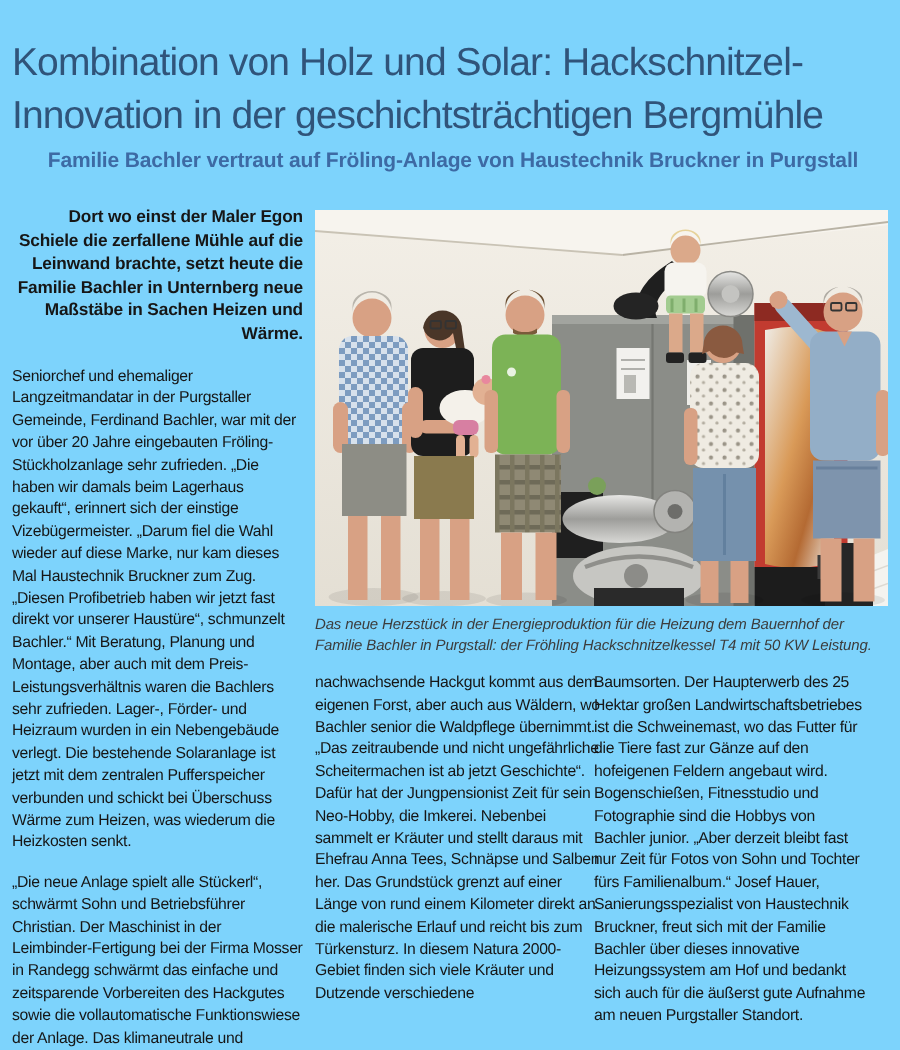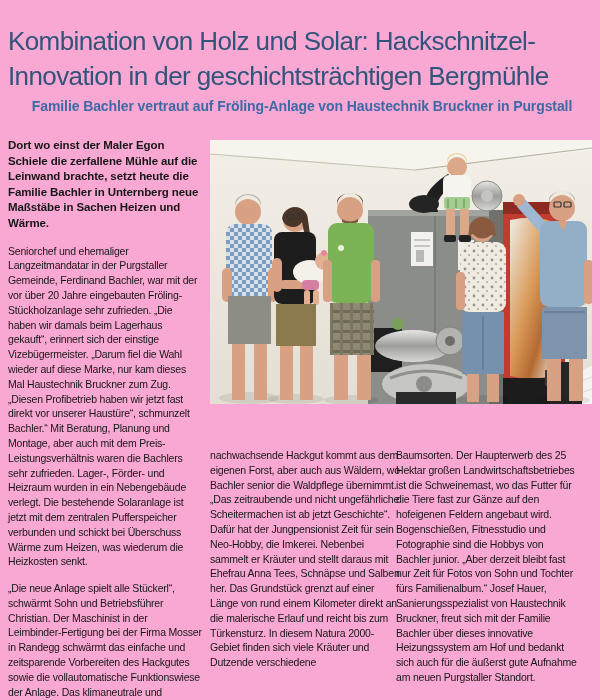--- a/index.html
+++ b/index.html
@@ -1,27 +1,27 @@
 <!DOCTYPE html>
 <html lang="de"><head>
 <meta charset="utf-8">
 <style>
   html,body{margin:0;padding:0;background:#fff;}
-  .page{position:relative;width:600px;height:700px;background:#f9a8d4;overflow:hidden;
+  .page{position:relative;width:600px;height:700px;background:#7dd3fc;overflow:hidden;
         font-family:"Liberation Sans",sans-serif;}
   .headline{position:absolute;left:8px;top:24px;width:588px;margin:0;
             font-size:26px;line-height:35px;font-weight:400;letter-spacing:-0.6px;
             color:#30547a;}
   .subheadline{position:absolute;left:8px;top:97px;width:588px;margin:0;
             font-size:14px;line-height:18px;font-weight:700;letter-spacing:-0.1px;
             color:#3d6aa4;text-align:center;}
   .col{position:absolute;font-size:10.5px;line-height:14.8px;letter-spacing:-0.2px;
        color:#161616;}
   .col p{margin:0 0 12px 0;}
-  .intro{font-weight:700;font-size:11.5px;line-height:15.6px;letter-spacing:-0.1px;margin:0 0 13px 0;}
+  .intro{font-weight:700;font-size:11.5px;line-height:15.6px;letter-spacing:-0.1px;margin:0 0 13px 0;text-align:right;}
   .col-left{left:8px;top:138px;width:194px;}
   .col-middle{left:210px;top:448px;width:192px;}
   .col-right{left:396px;top:448px;width:182px;}
   .photo{position:absolute;left:210px;top:140px;width:382px;height:264px;margin:0;padding:0;}
   .photo svg{display:block;}
   .caption{position:absolute;left:210px;top:410px;width:384px;margin:0;
            font-size:10px;line-height:13.5px;font-style:italic;letter-spacing:-0.1px;
            color:#3c3c3c;}
 </style>
 </head>
@@ -208,20 +208,21 @@
         <path d="M348,81 l5,10 5,-10 Z" fill="#d8a184"></path>
         <rect x="374" y="120" width="9" height="44" rx="4" fill="#d8a184"></rect>
         <rect x="332" y="167" width="45" height="52" fill="#7e94ad"></rect>
         <line x1="334" y1="172" x2="375" y2="172" stroke="#68809c" stroke-width="2"></line>
         <rect x="337" y="219" width="14" height="42" fill="#d8a184"></rect>
         <rect x="359" y="219" width="14" height="42" fill="#d8a184"></rect>
       </g>
     </svg>
   </figure>
 
+  <figcaption class="caption">Das neue Herzstück in der Energieproduktion für die Heizung dem Bauernhof der Familie Bachler in Purgstall: der Fröhling Hackschnitzelkessel T4 mit 50 KW Leistung.</figcaption>
 
   <div class="col col-middle">
     <p>nachwachsende Hackgut kommt aus dem eigenen Forst, aber auch aus Wäldern, wo Bachler senior die Waldpflege übernimmt. „Das zeitraubende und nicht ungefährliche Scheitermachen ist ab jetzt Geschichte“. Dafür hat der Jungpensionist Zeit für sein Neo-Hobby, die Imkerei. Nebenbei sammelt er Kräuter und stellt daraus mit Ehefrau Anna Tees, Schnäpse und Salben her. Das Grundstück grenzt auf einer Länge von rund einem Kilometer direkt an die malerische Erlauf und reicht bis zum Türkensturz. In diesem Natura 2000-Gebiet finden sich viele Kräuter und Dutzende verschiedene</p>
   </div>
 
   <div class="col col-right">
     <p>Baumsorten. Der Haupterwerb des 25 Hektar großen Landwirtschaftsbetriebes ist die Schweinemast, wo das Futter für die Tiere fast zur Gänze auf den hofeigenen Feldern angebaut wird. Bogenschießen, Fitnesstudio und Fotographie sind die Hobbys von Bachler junior. „Aber derzeit bleibt fast nur Zeit für Fotos von Sohn und Tochter fürs Familienalbum.“ Josef Hauer, Sanierungsspezialist von Haustechnik Bruckner, freut sich mit der Familie Bachler über dieses innovative Heizungssystem am Hof und bedankt sich auch für die äußerst gute Aufnahme am neuen Purgstaller Standort.</p>
   </div>
 
 </div>

